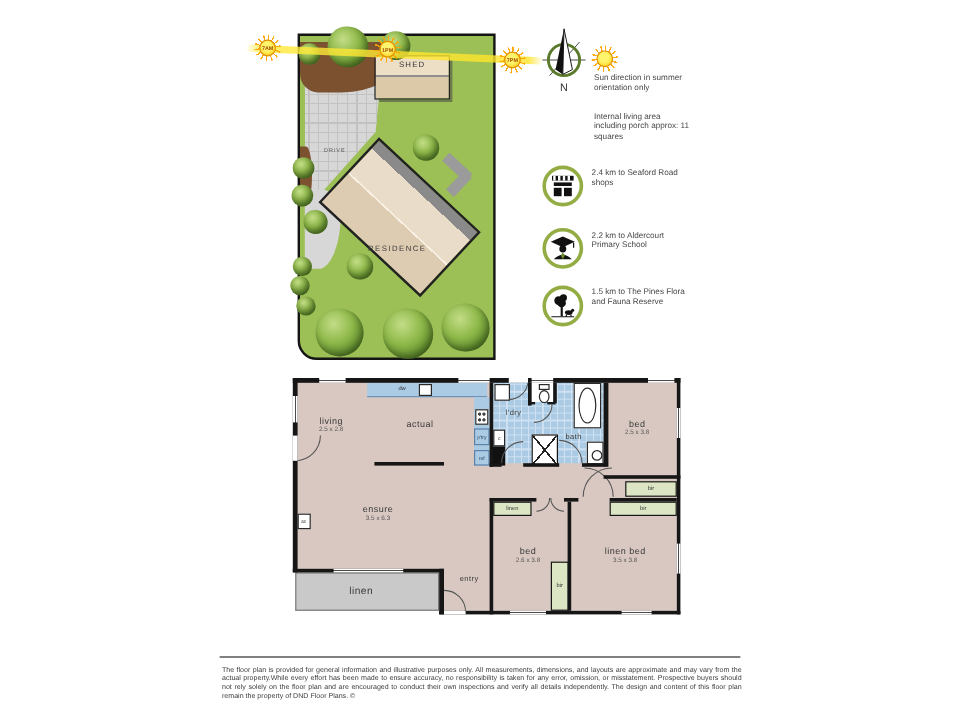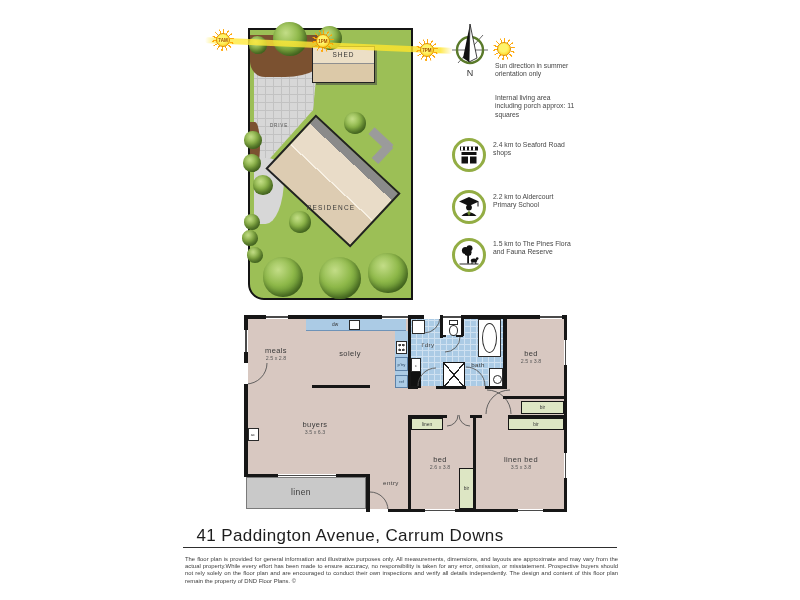--- a/index.html
+++ b/index.html
@@ -279,34 +279,33 @@
     <div class="winv" style="left:319.5px;top:25px;height:25px;"></div>
     <div class="winv" style="left:319.5px;top:138px;height:25px;"></div>
     <div class="winh" style="left:34px;top:158.5px;width:58px;"></div>
     <div class="winh" style="left:181px;top:193.5px;width:30px;"></div>
     <div class="winh" style="left:274px;top:193.5px;width:25px;"></div>
 
     <div class="gap" style="left:0;top:48px;width:3.5px;height:21px;background:#fff;"></div>
     <div class="gap" style="left:126px;top:193.5px;width:18px;height:3.5px;background:#fff;"></div>
     <div class="gap" style="left:180px;top:0;width:16px;height:3.5px;background:#fff;"></div>
 
-    <div class="room-label" style="left:7px;top:31px;width:50px;">meals</div>
+    <div class="room-label" style="left:7px;top:31px;width:50px;">living</div>
     <div class="room-dim" style="left:7px;top:40px;width:50px;">2.5 x 2.8</div>
-    <div class="room-label" style="left:81px;top:34px;width:50px;">solely</div>
+    <div class="room-label" style="left:81px;top:34px;width:50px;">actual</div>
     <div class="room-label" style="left:169px;top:26px;width:30px;font-size:6.2px;">l'dry</div>
     <div class="room-label" style="left:219px;top:46px;width:30px;font-size:6.2px;">bath</div>
     <div class="room-label" style="left:262px;top:34px;width:50px;">bed</div>
     <div class="room-dim" style="left:262px;top:43px;width:50px;">2.5 x 3.8</div>
-    <div class="room-label" style="left:46px;top:105px;width:50px;">buyers</div>
+    <div class="room-label" style="left:46px;top:105px;width:50px;">ensure</div>
     <div class="room-dim" style="left:46px;top:114px;width:50px;">3.5 x 6.3</div>
     <div class="room-label" style="left:171px;top:140px;width:50px;">bed</div>
     <div class="room-dim" style="left:171px;top:149px;width:50px;">2.6 x 3.8</div>
     <div class="room-label" style="left:247px;top:140px;width:60px;">linen bed</div>
     <div class="room-dim" style="left:247px;top:149px;width:60px;">3.5 x 3.8</div>
     <div class="room-label" style="left:22px;top:172px;width:70px;font-size:8.5px;">linen</div>
     <div class="room-label" style="left:131px;top:164px;width:32px;font-size:6.2px;">entry</div>
   </div>
 
-  <div class="address">41 Paddington Avenue, Carrum Downs</div>
   <div class="rule"></div>
   <div class="disclaimer">The floor plan is provided for general information and illustrative purposes only. All measurements, dimensions, and layouts are approximate and may vary from the actual property.While every effort has been made to ensure accuracy, no responsibility is taken for any error, omission, or misstatement. Prospective buyers should not rely solely on the floor plan and are encouraged to conduct their own inspections and verify all details independently. The design and content of this floor plan remain the property of DND Floor Plans. ©</div>
 
 </div>
 
 </body></html>

